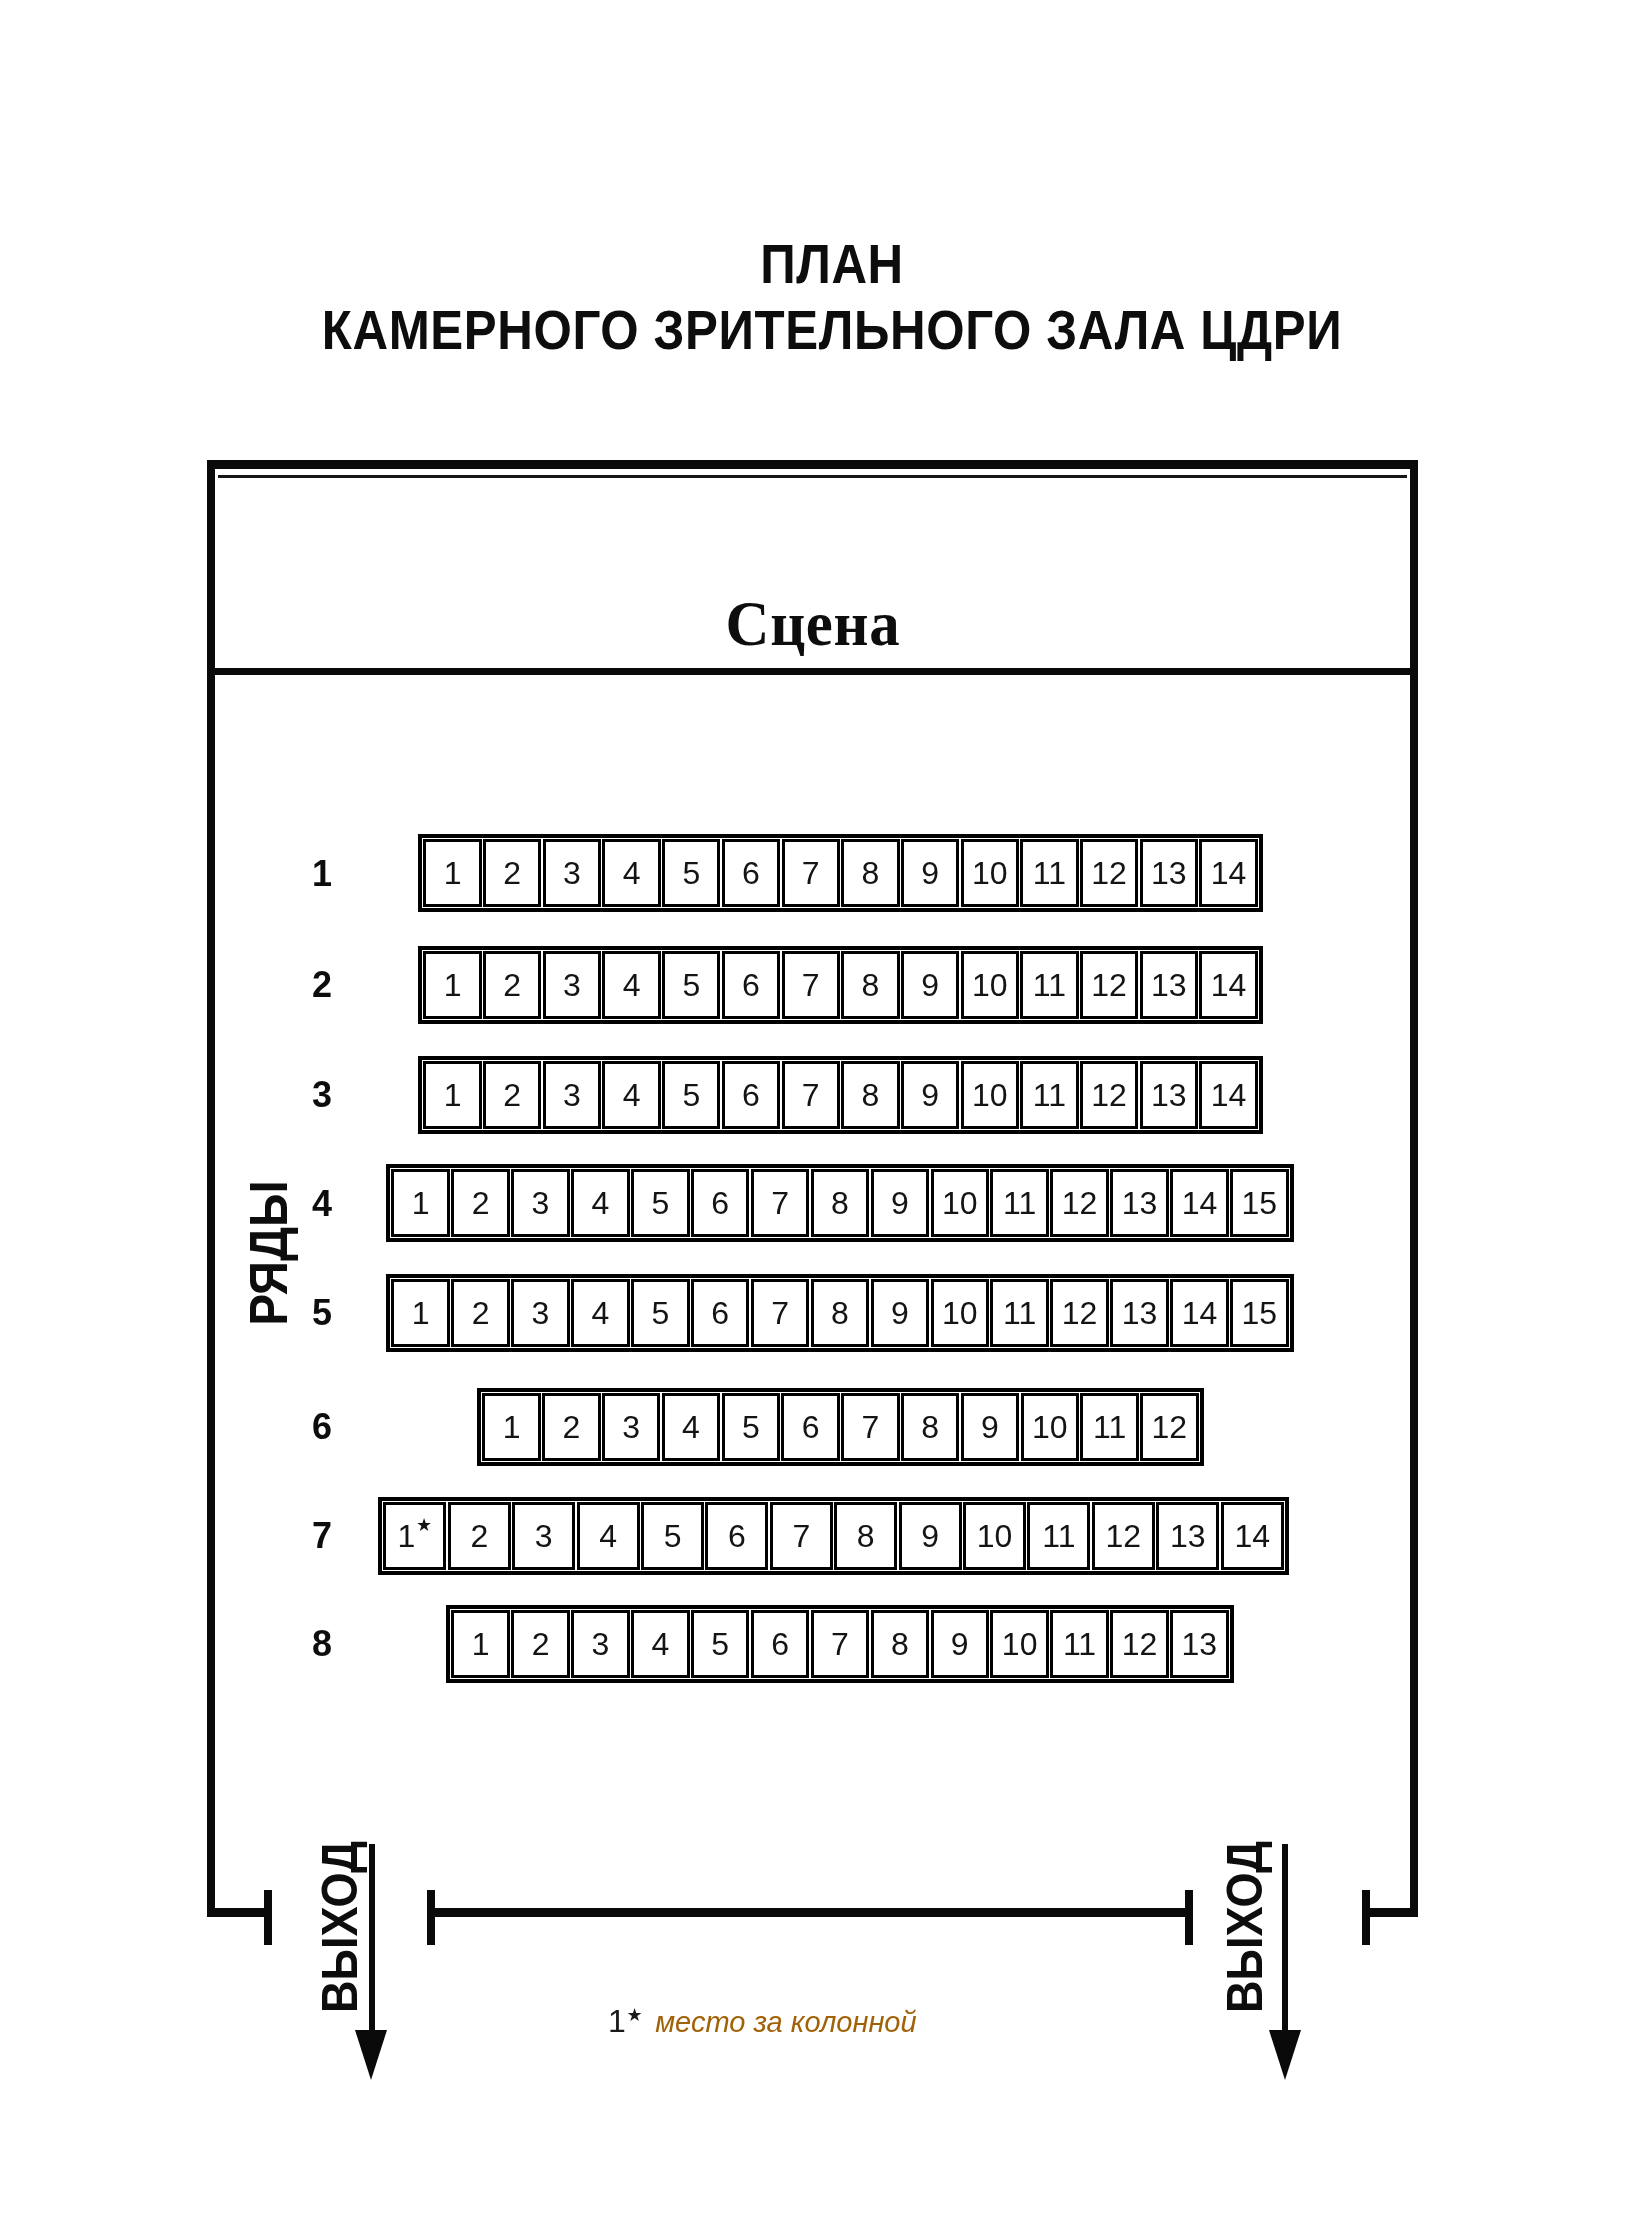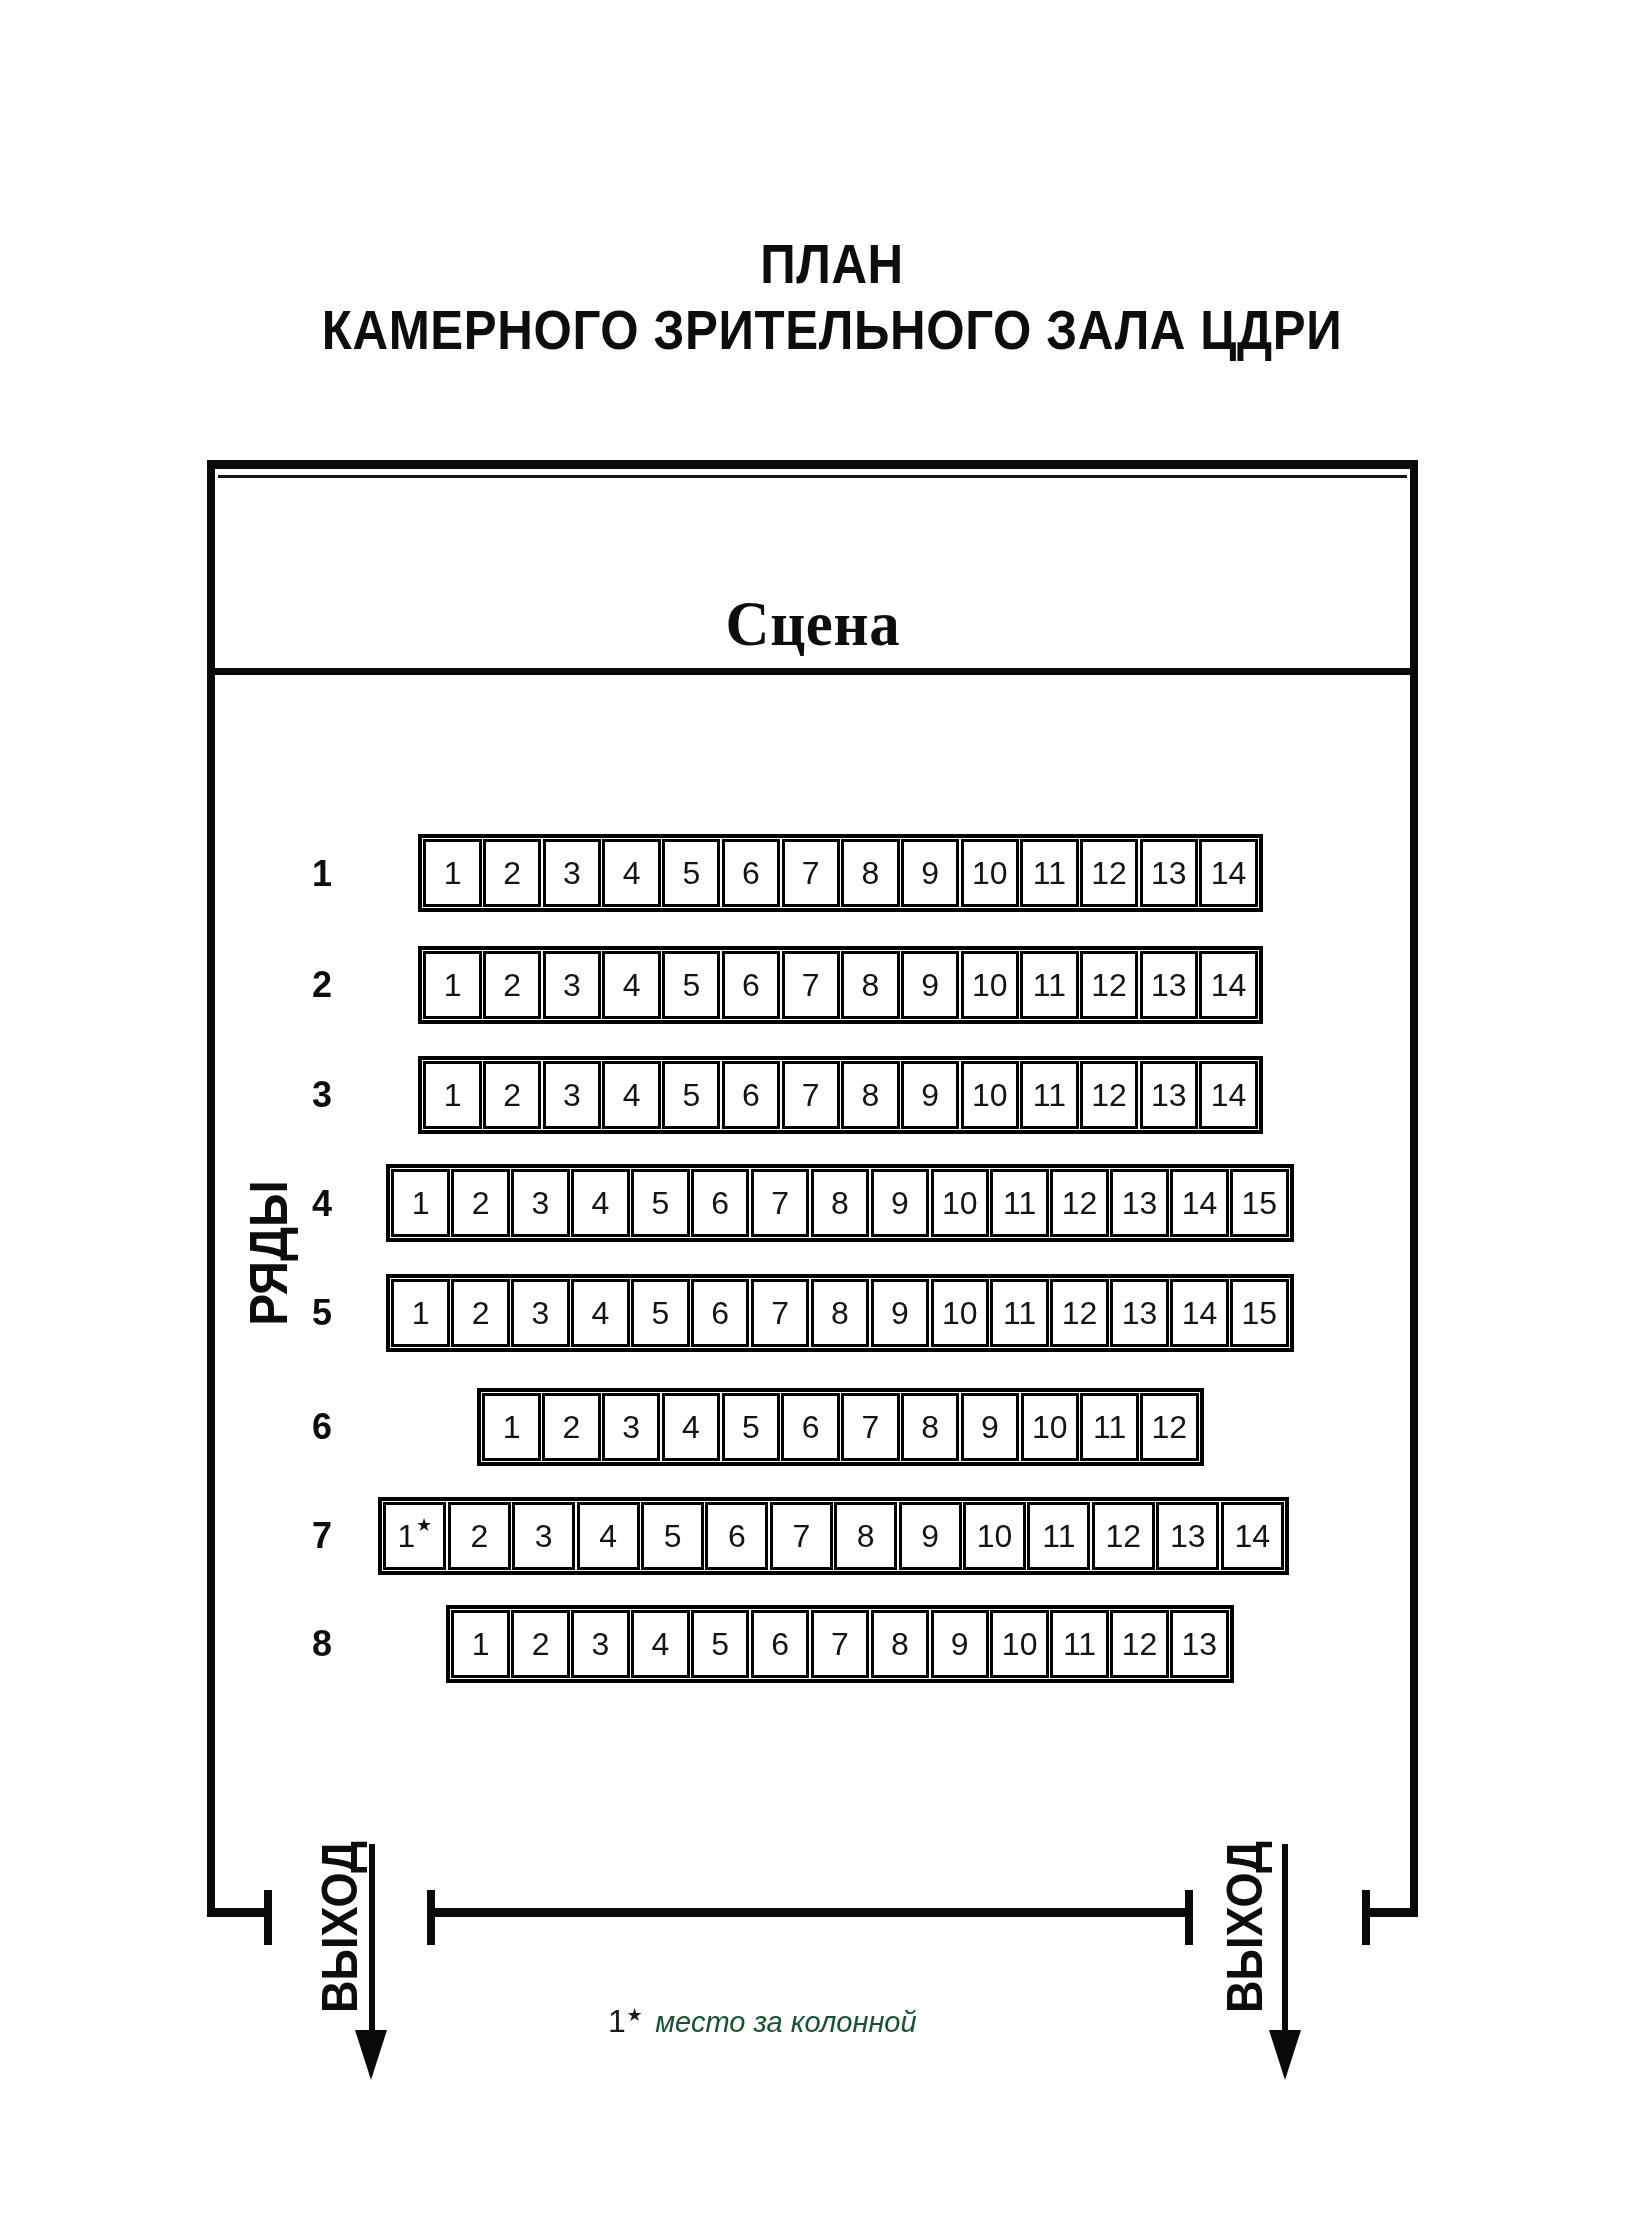--- a/index.html
+++ b/index.html
@@ -36,21 +36,21 @@
   
   .wall { position:absolute; background:#0a0a0a; }
   .cap  { position:absolute; background:#0a0a0a; width:7.7px; height:55px; top:1890px; }
   .arrow-shaft { position:absolute; width:6.3px; background:#0a0a0a; top:1844px; height:190px; }
   .arrow-head  { position:absolute; width:0; height:0; top:2030px;
                  border-left:16px solid transparent; border-right:16px solid transparent;
                  border-top:50px solid #0a0a0a; }
   
   .footnote { position:absolute; left:608px; top:2003px; white-space:nowrap; }
   .fn-marker { font-size:32px; color:#1a1a1a; }
-  .fn-text { font-size:29px; font-style:italic; margin-left:12.6px; color:#14532d; }
+  .fn-text { font-size:29px; font-style:italic; margin-left:12.6px; color:#a16207; }
 </style>
 </head>
 <body>
 
 <div id="page">
 
   <div class="title">
     <span class="title-line">ПЛАН</span>
     <span class="title-line">КАМЕРНОГО ЗРИТЕЛЬНОГО ЗАЛА ЦДРИ</span>
   </div>

